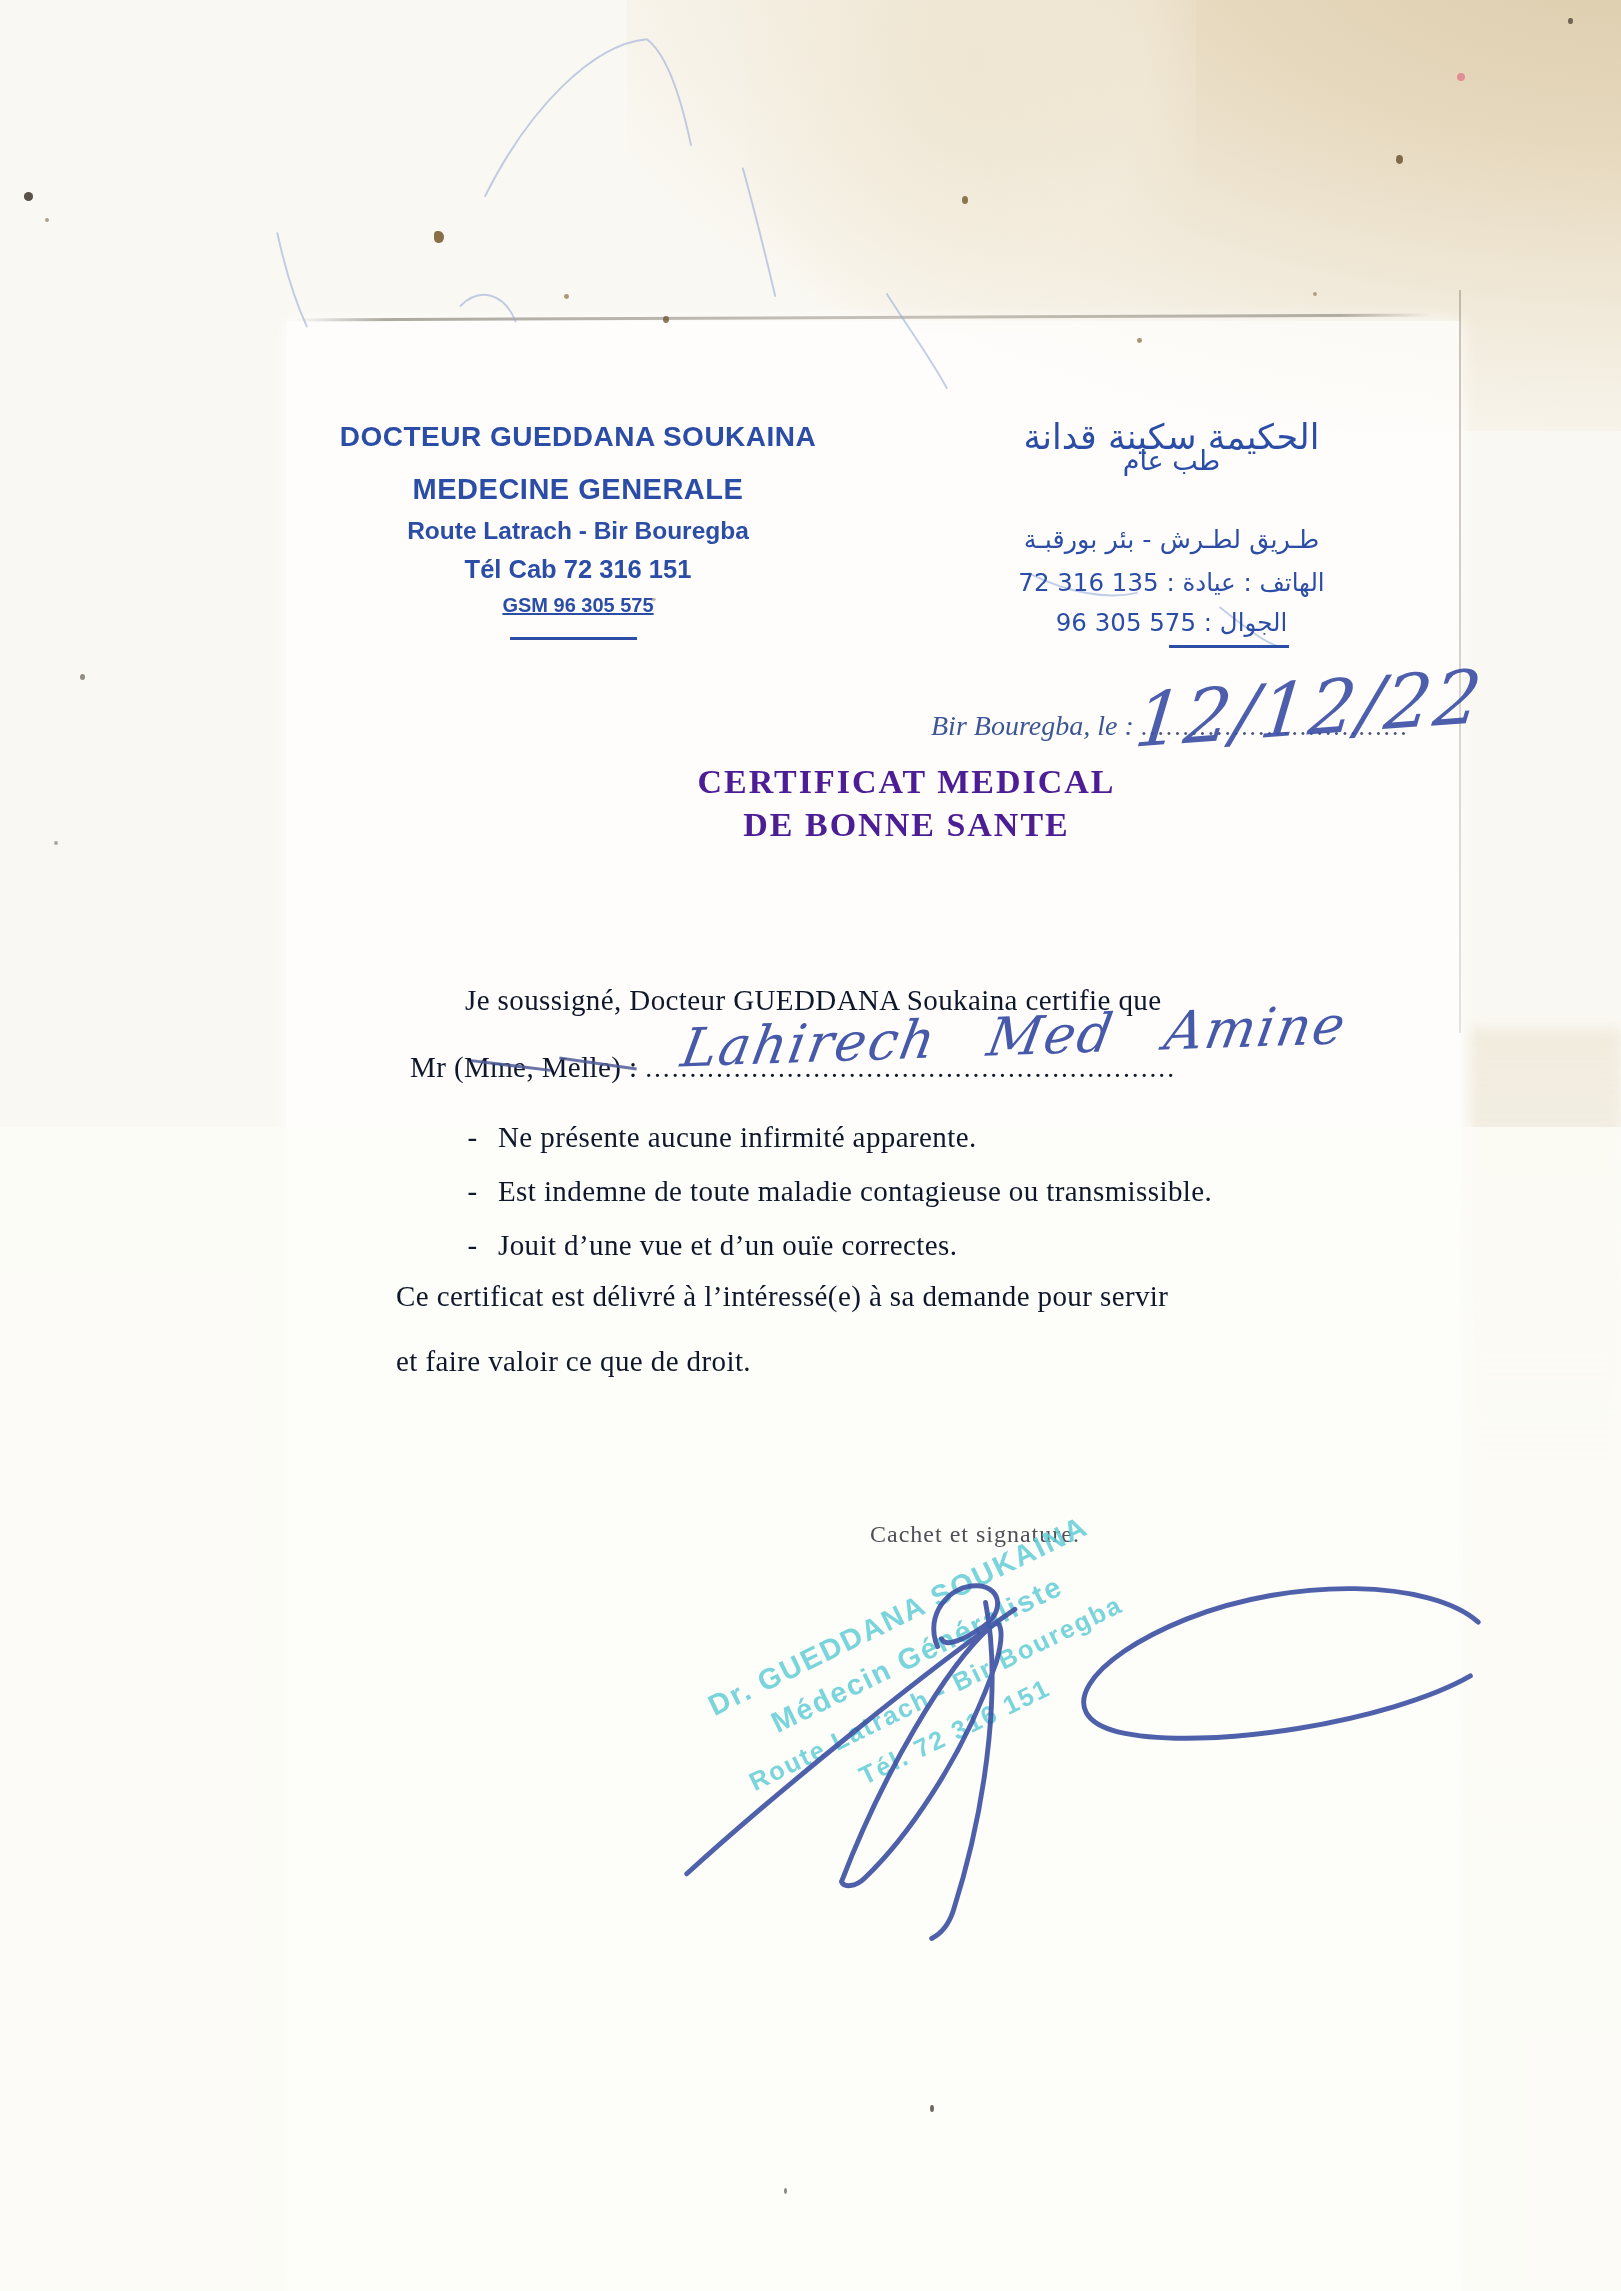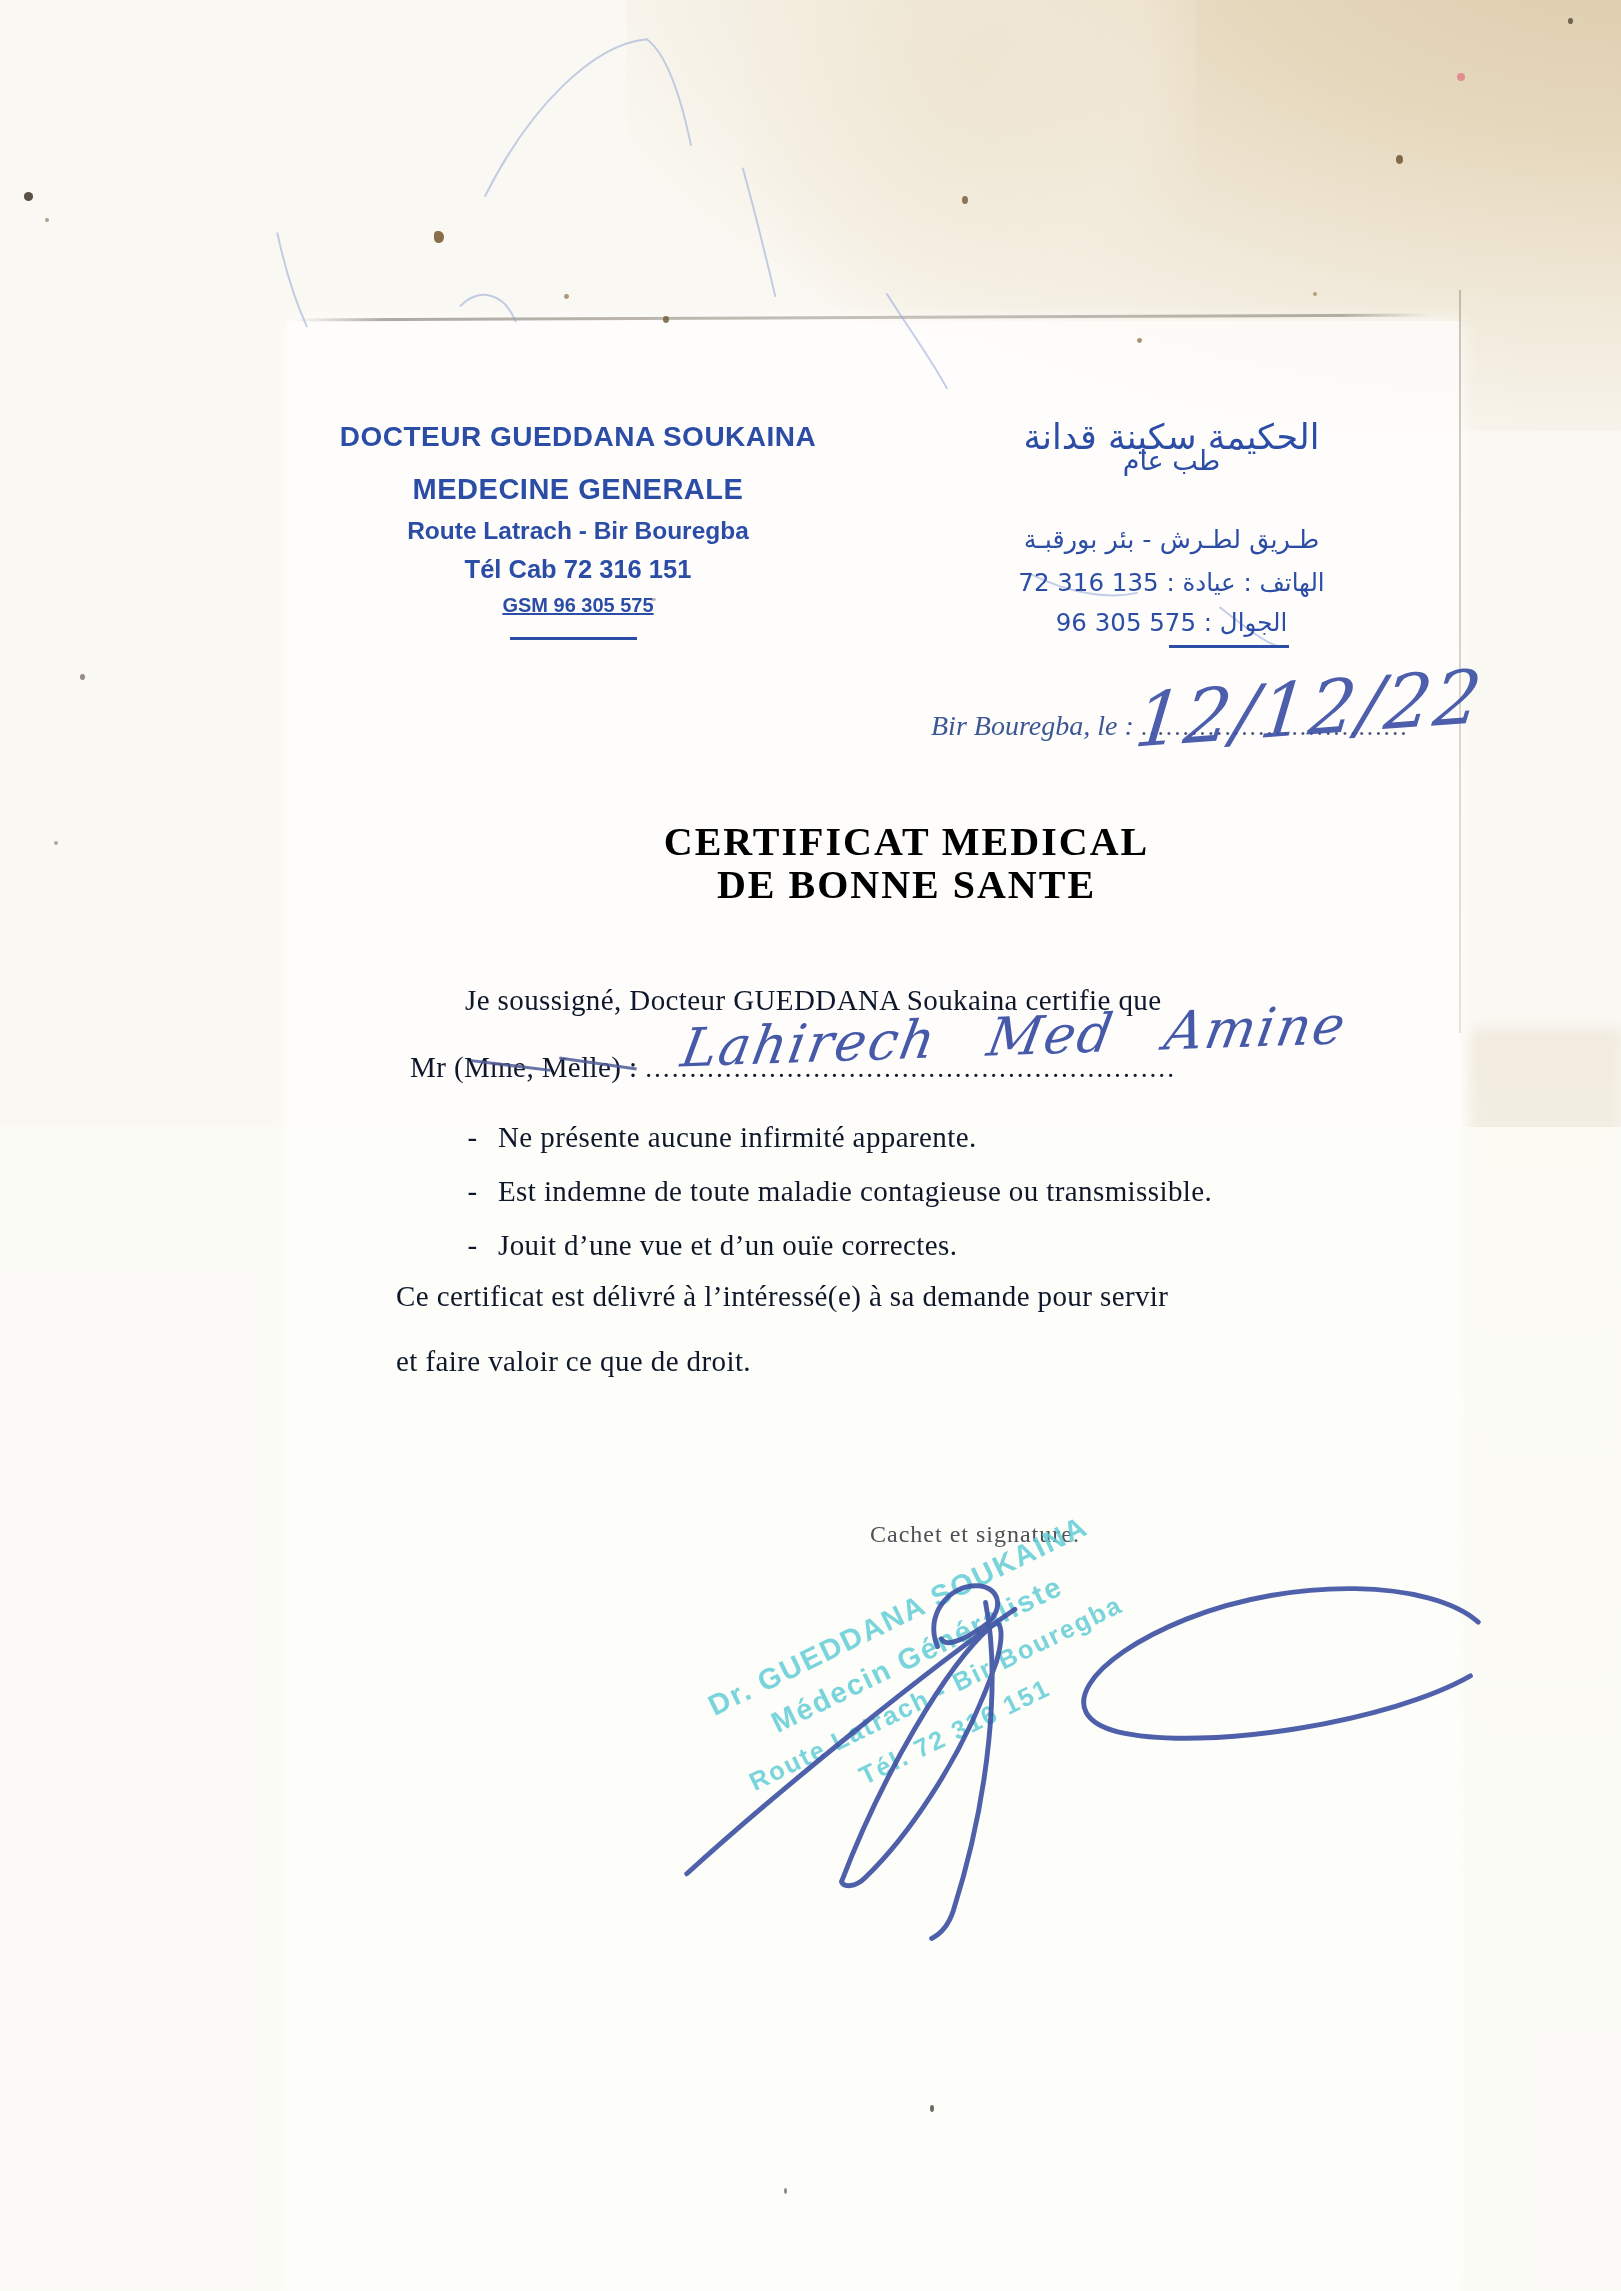--- a/index.html
+++ b/index.html
@@ -72,21 +72,21 @@
   .dateline{left:931px;top:710px;width:529px;font-size:28px;font-style:italic;color:#3d5795;white-space:nowrap;}
   .date-dots{letter-spacing:2px;font-style:normal;color:#49527a;font-size:25.5px;}
   .hand{color:#3e52a6;}
   .hand-date{
     left:1135px;top:665px;width:353px;
     font-size:74px;font-style:italic;font-family:"DejaVu Serif", serif;
     transform:rotate(-4deg) skewX(-10deg);
     letter-spacing:2px;opacity:0.92;white-space:nowrap;
   }
   
-  .title{left:588px;top:820px;width:637px;text-align:center;color:#000000;font-weight:bold;font-size:40px;letter-spacing:2px;line-height:43px;}
+  .title{left:588px;top:760px;width:637px;text-align:center;color:#4c1d95;font-weight:bold;font-size:34px;letter-spacing:2px;line-height:43px;}
   
   .bodytext{color:#0f172a;font-size:29px;letter-spacing:0.4px;white-space:nowrap;}
   .intro{left:465px;top:984px;}
   .nameline{left:410px;top:1051px;}
   .name-dots{letter-spacing:2px;font-size:27.4px;}
   .hand-name{
     left:682px;top:1006px;width:647px;
     font-size:53px;font-style:italic;font-family:"DejaVu Serif", serif;
     transform:rotate(-2deg) skewX(-12deg);
     letter-spacing:2px;word-spacing:33px;opacity:0.95;white-space:nowrap;

